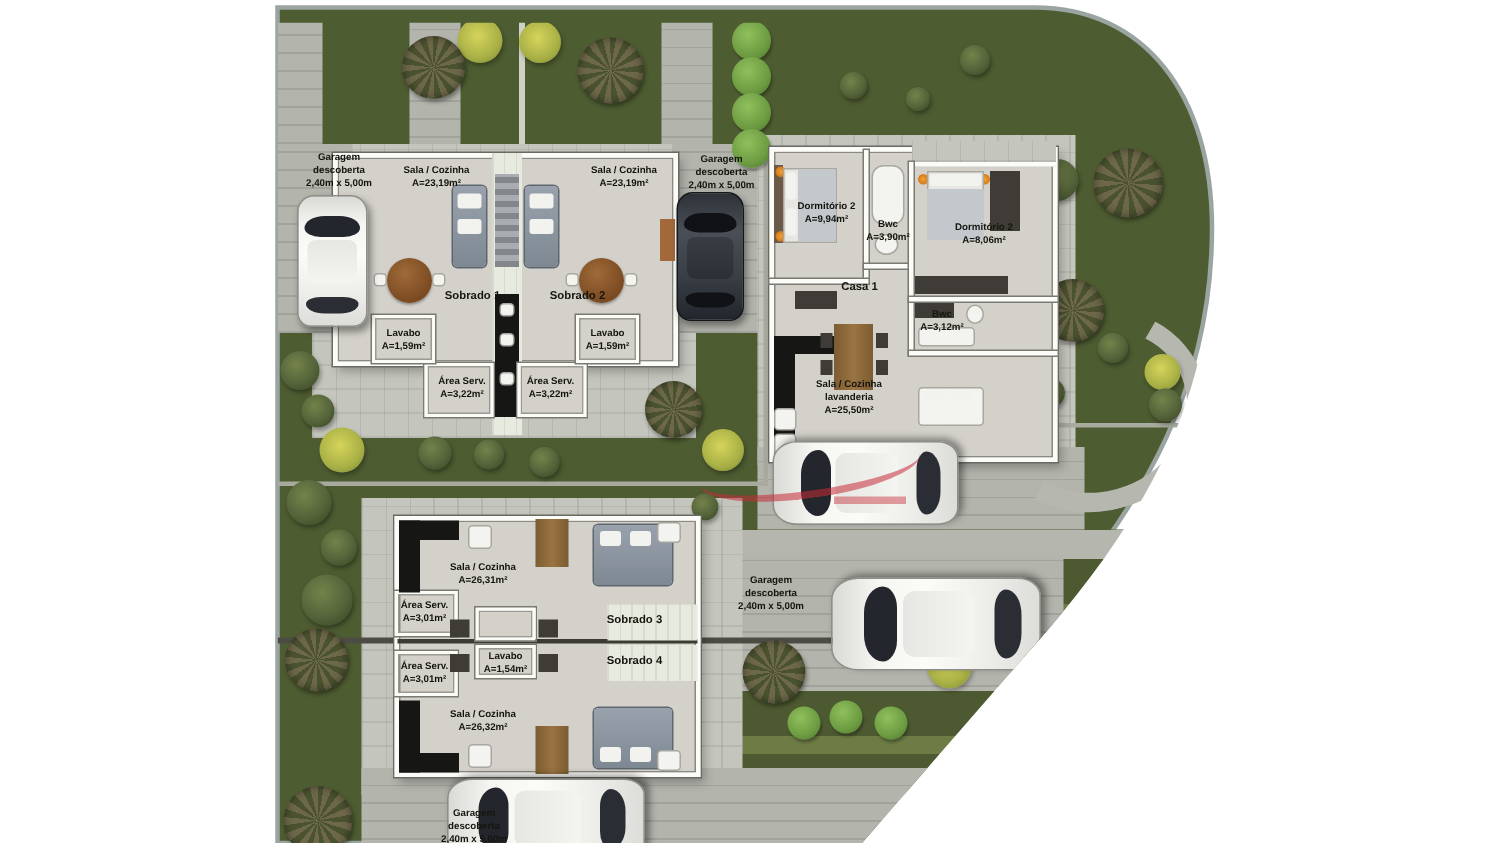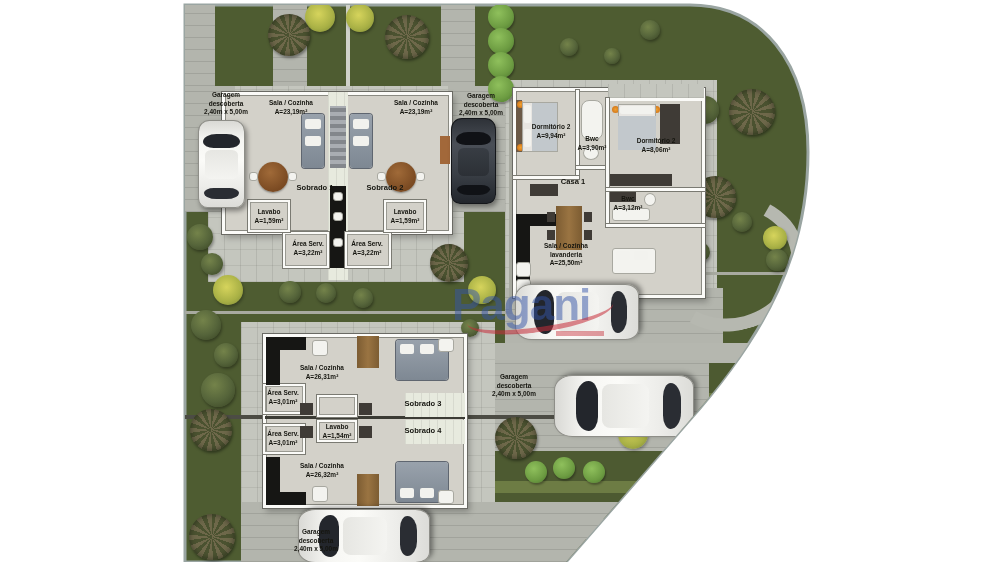--- a/index.html
+++ b/index.html
@@ -1,21 +1,21 @@
 <!DOCTYPE html>
 <html><head>
 <meta charset="utf-8">
 <style>
   html,body{margin:0;padding:0;background:#fff;}
   .stage{position:relative;width:1000px;height:562px;background:#fff;overflow:hidden;
          font-family:"Liberation Sans", sans-serif;}
   .stage *{box-sizing:border-box;}
   svg.boundary{position:absolute;left:0;top:0;}
   .site{position:absolute;inset:0;
-        clip-path:path("M185,5 H690 C762,5 808,62 808,152 C808,252 768,332 688,422 L566,562 H185 Z");}
+        clip-path:path("M185,5 H690 C762,5 808,62 808,152 C808,252 768,332 688,422 L566,562 H185 Z");margin-top:10px;}
   .abs{position:absolute;}
   
   .pave{background:#c4c6be;background-image:
         repeating-linear-gradient(90deg,rgba(90,90,85,.15) 0 1px,transparent 1px 16px),
         repeating-linear-gradient(0deg,rgba(90,90,85,.12) 0 1px,transparent 1px 16px);}
   .pave2{background:#b3b5ad;background-image:
         repeating-linear-gradient(0deg,rgba(80,80,76,.18) 0 1px,transparent 1px 12px);}
   .fence{background:#a8aaa0;}
   .fence-dark{background:#4c4c44;}
   .stripes{background:repeating-linear-gradient(180deg,#b5b7af 0 20px,#4d5a31 20px 50px,#6d7c44 50px 62px,#4d5a31 62px 88px);}
@@ -352,17 +352,16 @@
     <div class="lbl big" style="left:423px;top:431px">
       <div>Sobrado 4</div>
     </div>
     <div class="lbl" style="left:322px;top:471px">
       <div>Sala / Cozinha</div>
       <div>A=26,32m²</div>
     </div>
 
   </div>
 
-  <div class="wm">Pagani</div>
   <div class="wm-swoosh"></div>
   <div class="wm-tag"></div>
 
 </div>
 
 </body></html>

